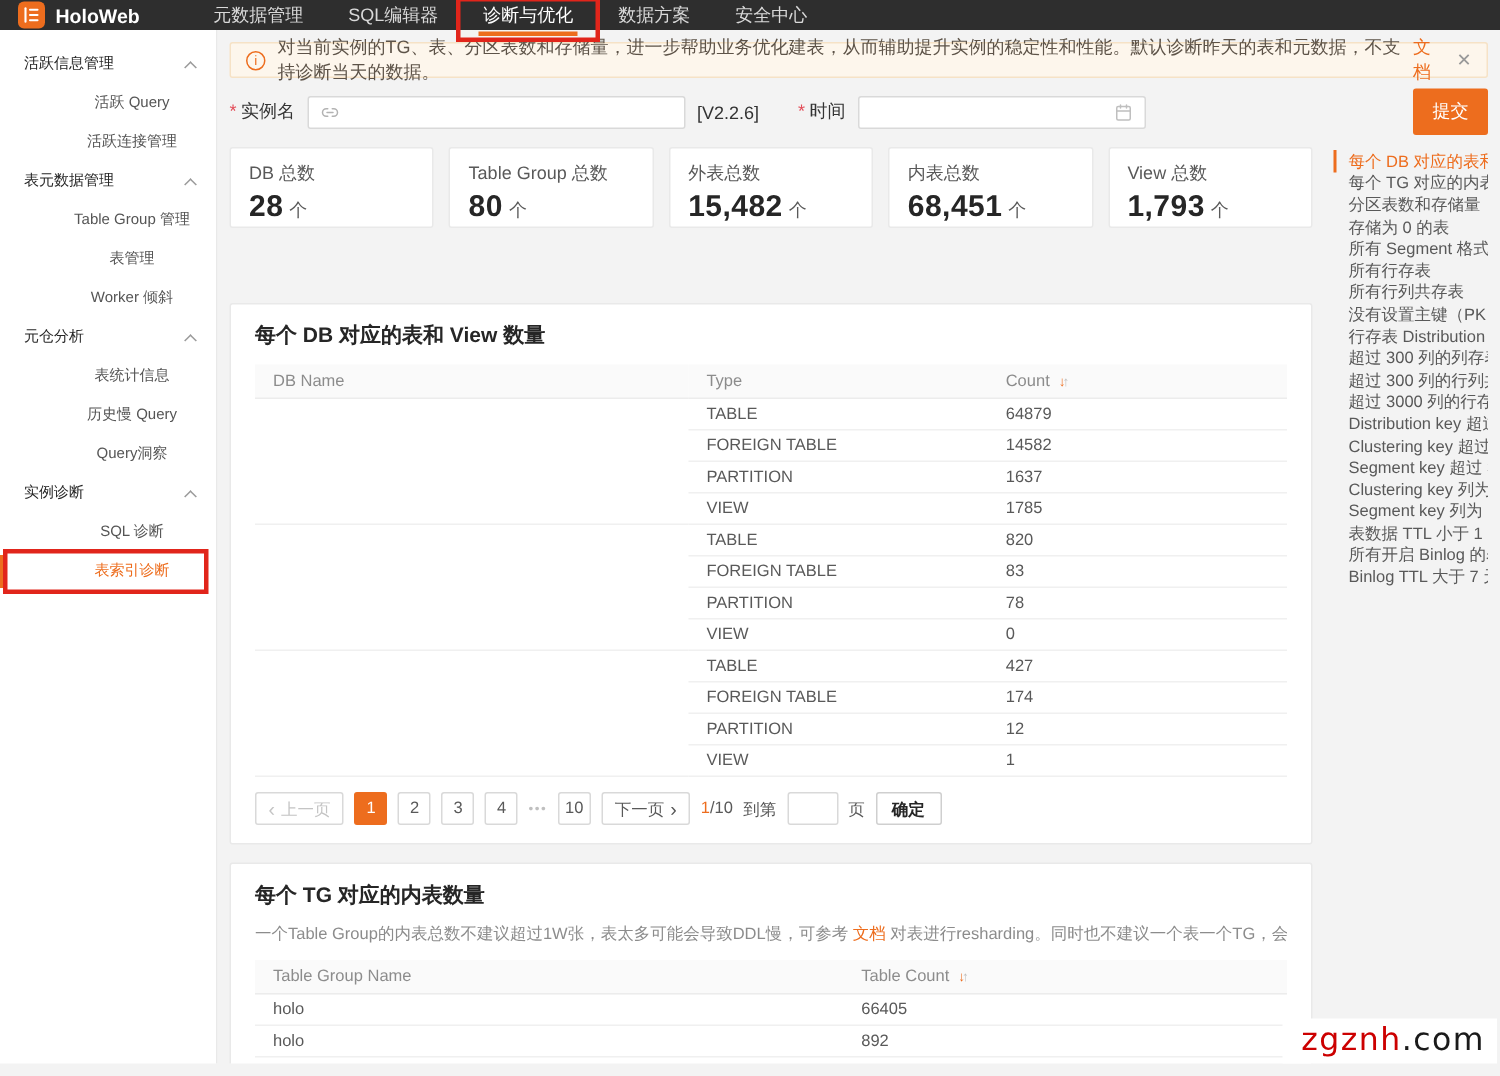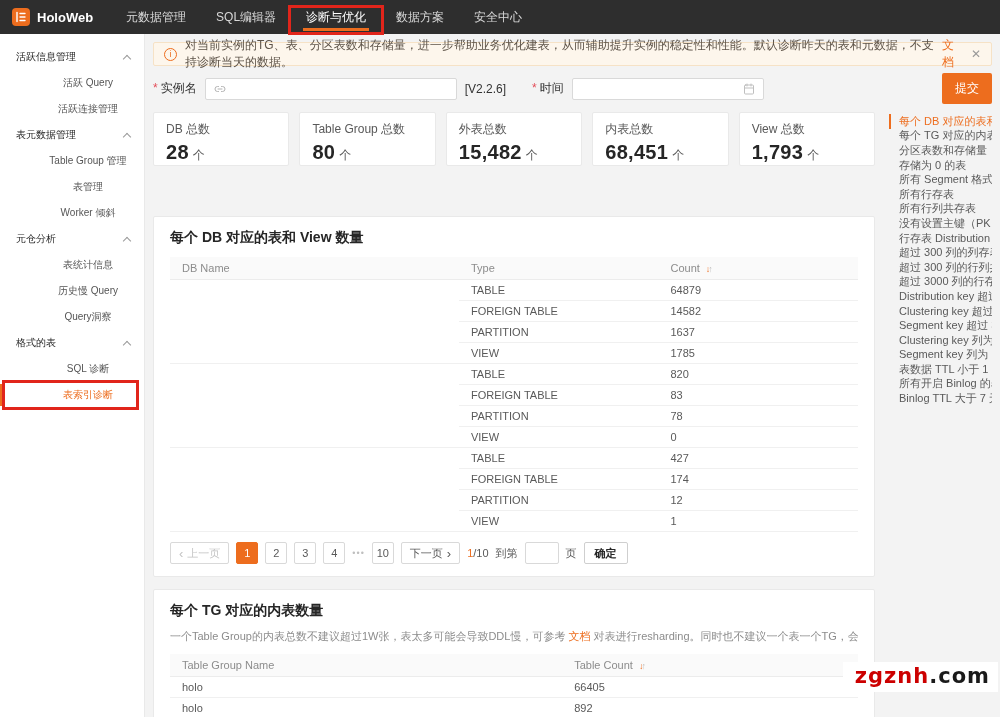--- a/index.html
+++ b/index.html
@@ -6,21 +6,21 @@
     --accent:#ed6d1e;
     --red:#e1251b;
     --border:#e9e9e9;
     --txt:#595959;
   }
   *{box-sizing:border-box;margin:0;padding:0;}
   html,body{width:1000px;height:717px;overflow:hidden;}
   body{font-family:"Liberation Sans","DejaVu Sans",sans-serif;background:#f3f3f3;position:relative;font-size:12px;color:#333;}
 
   
-  .navbar{height:34px;background:#2e2e2e;display:flex;align-items:center;padding:0 12px;color:#d9d9d9;position:relative;z-index:3;}
+  .navbar{height:20px;background:#2e2e2e;display:flex;align-items:center;padding:0 12px;color:#d9d9d9;position:relative;z-index:3;gap:16px;}
   .brand{display:flex;align-items:center;gap:7px;}
   .logo{width:18px;height:18px;border-radius:4px;background:var(--accent);display:flex;align-items:center;justify-content:center;flex-shrink:0;}
   .brand-name{color:#fff;font-weight:bold;font-size:13px;}
   .nav-tabs{display:flex;margin-left:18px;height:28px;}
   .tab-wrap{position:relative;height:28px;display:flex;align-items:center;padding:0 15px;}
   .nav-tab{cursor:pointer;color:#d9d9d9;white-space:nowrap;}
   .tab-wrap.active .nav-tab{color:#fff;}
   .tab-wrap.active::after{content:"";position:absolute;left:12px;right:12px;bottom:0;height:3px;background:var(--accent);}
   .red-box{position:absolute;left:-3px;right:-3px;top:2px;bottom:-4px;border:3px solid var(--red);pointer-events:none;z-index:10;}
   .nav-right{margin-left:auto;display:flex;align-items:center;gap:18px;}
@@ -103,21 +103,21 @@
   .page-ellipsis{color:#bfbfbf;letter-spacing:1px;font-size:9px;cursor:pointer;}
   .page-indicator .cur{color:var(--accent);}
   .jump-input{width:34px;height:22px;border:1px solid #d9d9d9;border-radius:2px;outline:none;padding:0 4px;font-size:11px;}
   .confirm-btn{height:22px;border:1px solid #cfcfcf;background:#fff;border-radius:2px;padding:0 10px;font-weight:600;color:#262626;font-size:11px;cursor:pointer;}
 
   
   .anchor-item{height:14.6px;display:flex;align-items:center;border-left:2px solid transparent;padding-left:8px;white-space:nowrap;overflow:hidden;font-size:11px;color:#595959;cursor:pointer;}
   .anchor-item.active{color:var(--accent);border-left-color:var(--accent);}
 
   
-  .watermark{position:absolute;right:2px;bottom:25px;background:#fff;padding:2px 8px 4px 12px;font-weight:700;font-size:21px;letter-spacing:1px;z-index:20;font-family:"DejaVu Sans",sans-serif;}
+  .watermark{position:absolute;right:2px;bottom:8px;background:#fff;padding:2px 8px 4px 12px;font-weight:400;font-size:21px;letter-spacing:1px;z-index:20;font-family:"DejaVu Sans",sans-serif;}
   .wm-red{color:#cc0000;}
   .wm-dark{color:#1a1a1a;}
 
   svg{display:block;}
 </style>
 </head>
 <body>
 
 <header class="navbar">
   <div class="brand">
@@ -169,21 +169,21 @@
       <div class="side-row side-item"><span>表管理</span></div>
       <div class="side-row side-item"><span>Worker 倾斜</span></div>
       <div class="side-row side-group">
         <span>元仓分析</span>
         <span class="chev up"></span>
       </div>
       <div class="side-row side-item"><span>表统计信息</span></div>
       <div class="side-row side-item"><span>历史慢 Query</span></div>
       <div class="side-row side-item"><span>Query洞察</span></div>
       <div class="side-row side-group">
-        <span>格式的表</span>
+        <span>实例诊断</span>
         <span class="chev up"></span>
       </div>
       <div class="side-row side-item"><span>SQL 诊断</span></div>
       <div class="side-row side-item active"><span>表索引诊断</span><span class="red-box-side"></span></div>
     </aside>
 
   <main class="main">
 
     <div class="banner">
       <i class="info-icon"></i>

